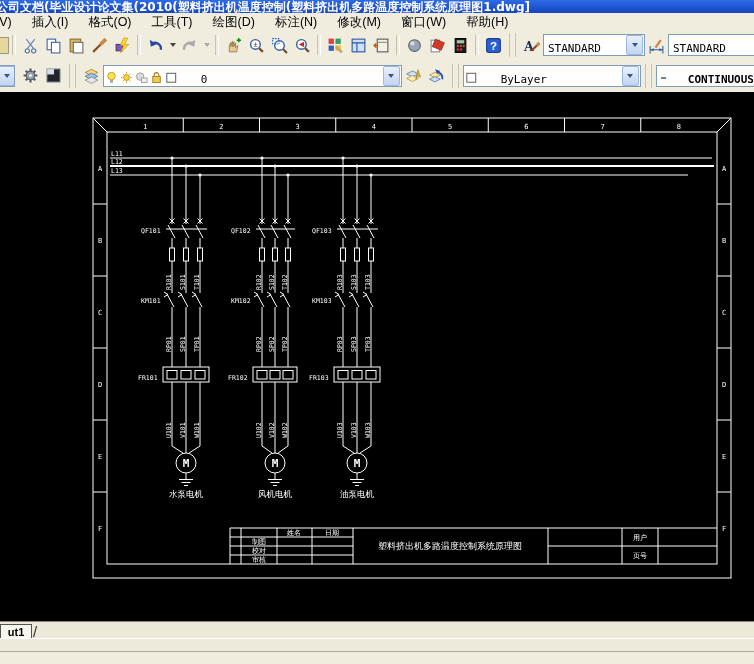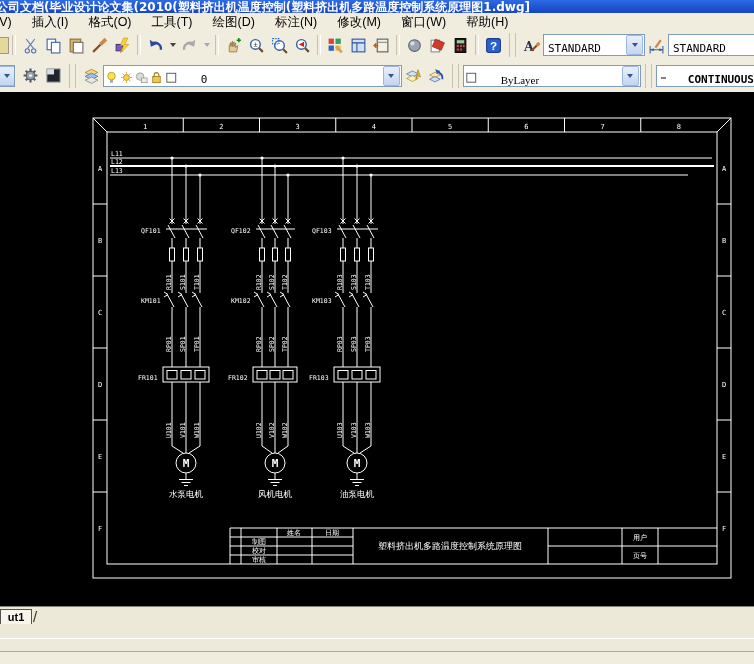--- a/index.html
+++ b/index.html
@@ -33,21 +33,21 @@
   .combo .val{padding-left:4px;white-space:nowrap;flex:1 1 auto;}
   .combo .cbtn{width:15px;height:18px;margin-right:1px;flex:0 0 auto;
     background:linear-gradient(180deg,#E9F0FB,#C3D5F1);border:1px solid #9DB7E4;border-radius:2px;
     display:flex;align-items:center;justify-content:center;}
   .combo .cbtn i{border-left:3px solid transparent;border-right:3px solid transparent;border-top:4px solid #38548C;}
   .mini{width:15px;height:16px;flex:0 0 auto;display:flex;align-items:center;justify-content:center;}
   
   #canvas{position:absolute;left:0;top:92px;width:754px;height:529px;background:#000;}
   #canvas svg{display:block;}
   
-  #tabbar{position:absolute;left:0;top:606px;width:754px;height:17px;background:#ECE9D8;
+  #tabbar{position:absolute;left:0;top:621px;width:754px;height:17px;background:#ECE9D8;
     border-top:1px solid #848278;display:flex;align-items:flex-end;}
   #layout-tab{margin-left:0;width:30px;height:14px;background:#F7F5EC;border:1px solid #55524a;border-bottom:none;
     font-size:11px;font-weight:bold;text-align:center;line-height:14px;color:#000;}
   #tabslash{font-size:15px;color:#333;line-height:14px;margin-left:1px;}
   
   #cmd1{position:absolute;left:0;top:638px;width:754px;height:13px;background:#EDEADB;border-top:1px solid #fff;}
   #cmd2{position:absolute;left:0;top:651px;width:754px;height:13px;background:#F0EDDF;border-top:1px solid #ACA899;}
 </style>
 </head>
 <body>
@@ -313,21 +313,21 @@
       </div>
       <div class="tbtn">
         <svg width="17" height="17" viewBox="0 0 16 16">
           <path d="M1.5 7.5 l5 -2.5 5 2.5 -5 2.5 Z" fill="#ffe9a8" stroke="#a98a3a" stroke-width="0.7"></path>
           <path d="M1.5 11.5 l5 -2.5 5 2.5 -5 2.5 Z" fill="#cfdef5" stroke="#4466aa" stroke-width="0.7"></path>
           <path d="M13.5 11.5 A5.5 5.5 0 0 0 8.5 4.8" fill="none" stroke="#2850b0" stroke-width="1.8"></path>
           <path d="M6.6 2.2 l2 4.4 3 -2.8 Z" fill="#2850b0"></path>
         </svg>
       </div>
       <div class="bigsep"></div>
-      <div class="combo" style="width: 176px; font-family: Liberation Serif, serif;">
+      <div class="combo" style="width: 176px;">
         <div style="display: flex;">
           <div class="mini">
             <svg width="17" height="17" viewBox="0 0 16 16">
               <rect x="3" y="3.5" width="9.5" height="9.5" fill="#fff" stroke="#555"></rect>
             </svg>
           </div>
         </div>
         <span class="val">ByLayer</span>
         <div class="cbtn">
           <i></i>

